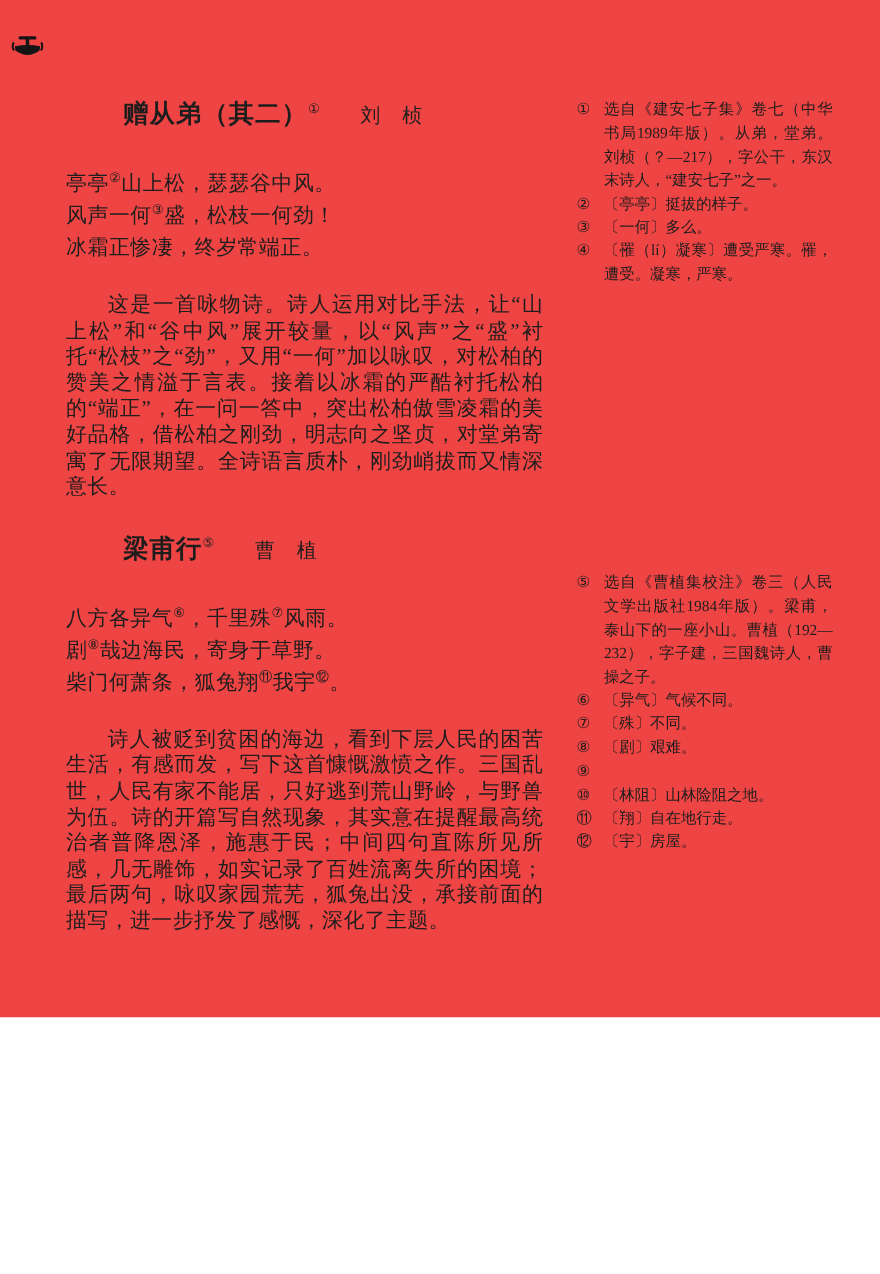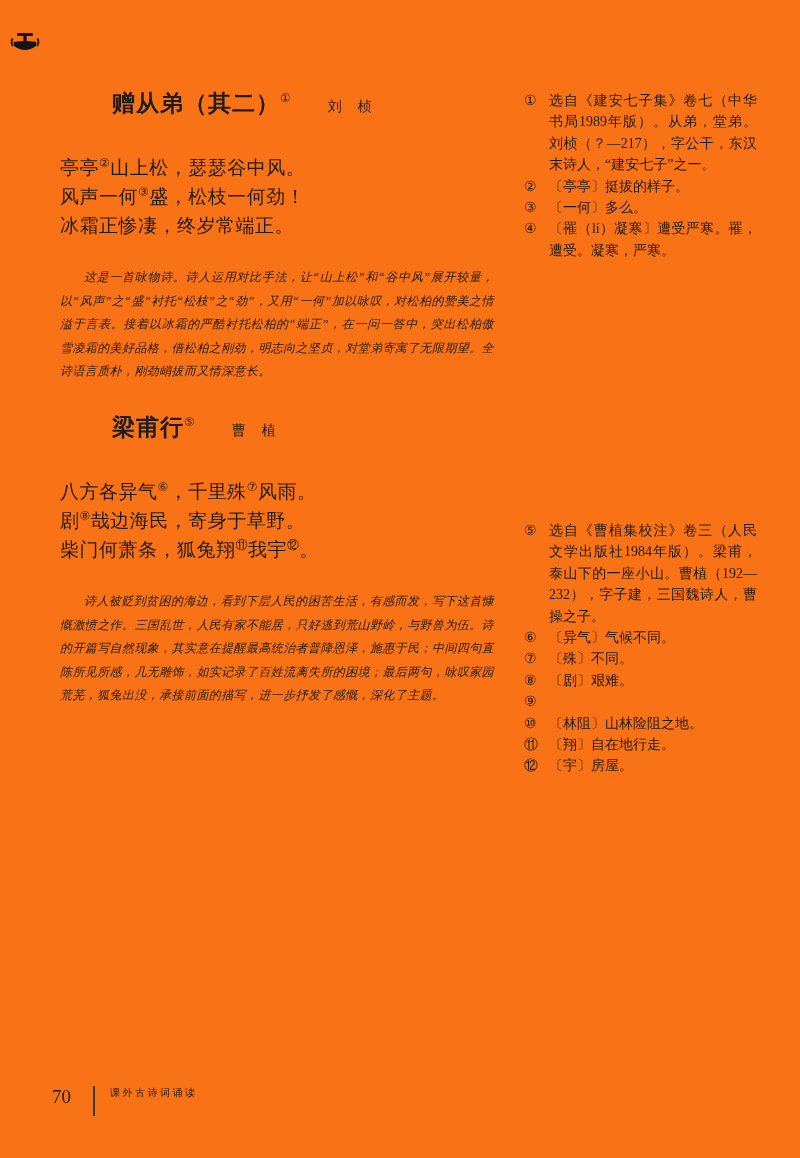--- a/index.html
+++ b/index.html
@@ -1,51 +1,50 @@
 <!DOCTYPE html>
 <html><head>
 <meta charset="utf-8">
 <style>
   html,body { margin:0; padding:0; background:#ffffff; }
   .page {
     position:relative;
-    width:800px; height:1158px;
-    background:#f97316;
+    width:800px; height:925px;
+    background:#ef4444;
     color:#1d1d1d;
     font-family:"Liberation Serif","DejaVu Serif",serif;
     overflow:hidden;
   }
 
   
   .anchor-mark { position:absolute; left:10px; top:30px; width:30px; height:30px; }
 
   
   .main-col { position:absolute; left:60px; top:88px; width:434px; }
 
   .title-row { display:flex; align-items:baseline; padding-left:52px; white-space:nowrap; }
   .poem-title { margin:0; font-size:23px; font-weight:bold; letter-spacing:1px; display:inline; }
   .poem-title .ref-sup { font-weight:normal; }
-  .poem-author { font-size:14px; margin-left:36px; letter-spacing:1px; }
+  .poem-author { font-size:18px; margin-left:36px; letter-spacing:1px; }
 
   .poem { margin-top:34px; font-size:19px; }
   .poem .poem-line { height:29px; line-height:29px; letter-spacing:0.5px; }
 
   .ref-sup {
     font-size:12px;
     vertical-align:super;
     line-height:0;
   }
 
   .commentary {
     margin:26px 0 0 0;
-    font-size:12px;
+    font-size:19px;
     line-height:23.6px;
     text-align:justify;
     text-indent:2em;
-    font-style:italic;
     letter-spacing:0.4px;
   }
 
   .poem-section + .poem-section { margin-top:28px; }
 
   
   .sidebar { position:absolute; left:524px; top:0; width:233px; }
   .fn-group { position:absolute; left:0; width:233px; }
   .fn-group-1 { top:90px; }
   .fn-group-2 { top:520px; }

